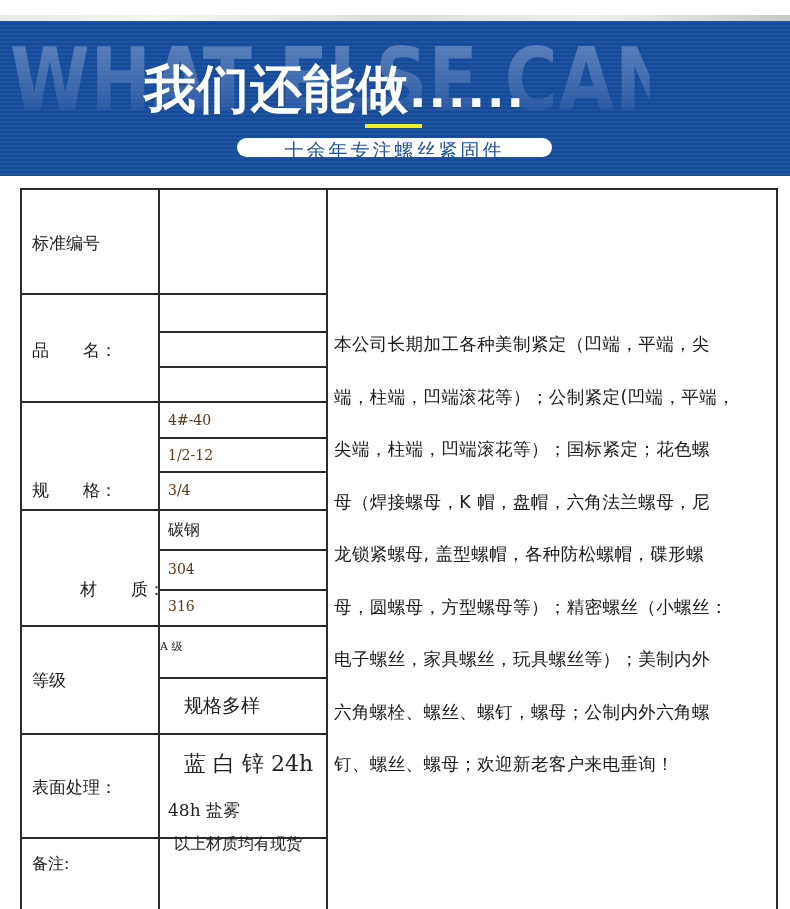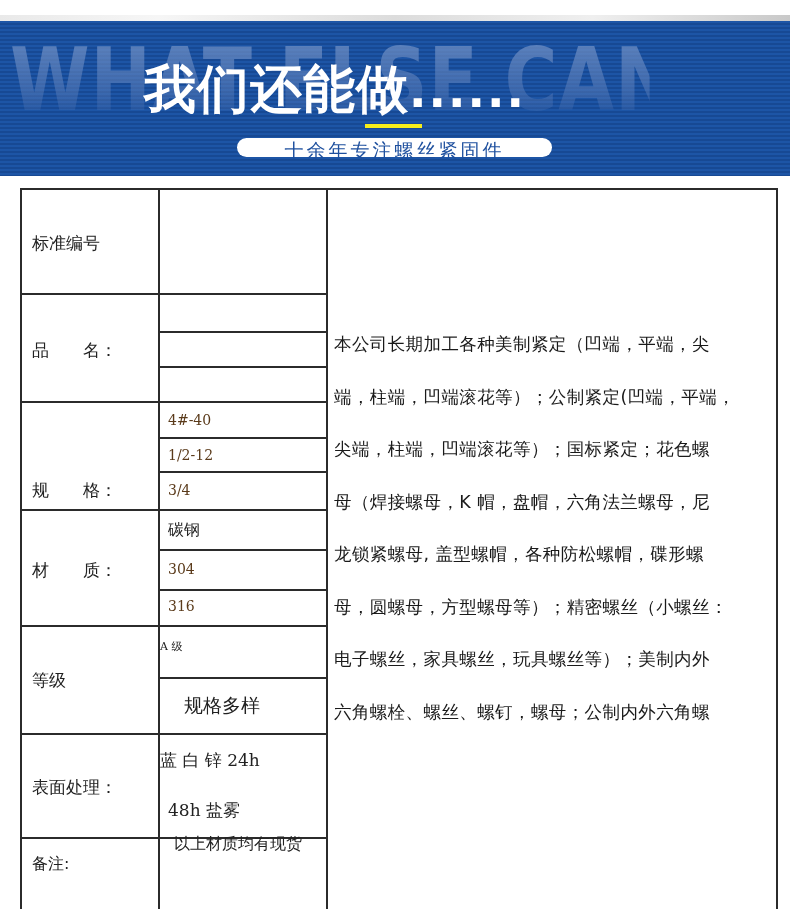--- a/index.html
+++ b/index.html
@@ -72,44 +72,45 @@
   <div class="hline" style="left:136px;width:170px;top:176px;"></div>
   <div class="hline" style="left:136px;width:170px;top:247px;"></div>
   <div class="hline" style="left:136px;width:170px;top:281px;"></div>
   <div class="hline" style="left:136px;width:170px;top:359px;"></div>
   <div class="hline" style="left:136px;width:170px;top:399px;"></div>
   <div class="hline" style="left:136px;width:170px;top:487px;"></div>
 
   <div class="label" style="top:42px;">标准编号</div>
   <div class="label" style="top:149px;">品　　名：</div>
   <div class="label" style="top:257px;margin-top:32px;">规　　格：</div>
-  <div class="label" style="top:369px;">材　　质：</div>
+  <div class="label" style="top:388px;margin-left:48px;">材　　质：</div>
   <div class="label" style="top:479px;">等级</div>
   <div class="label" style="top:586px;">表面处理：</div>
   <div class="label" style="top:664px;font-size:16px;">备注:</div>
 
   <div class="val val-num" style="left:146px;top:222px;">4#-40</div>
   <div class="val val-num" style="left:146px;top:257px;">1/2-12</div>
   <div class="val val-num" style="left:146px;top:292px;">3/4</div>
 
   <div class="val val-cn" style="left:146px;top:330px;">碳钢</div>
   <div class="val val-num" style="left:146px;top:371px;">304</div>
   <div class="val val-num" style="left:146px;top:408px;">316</div>
 
   <div class="val val-cn" style="left:138px;top:449px;font-size:11px;font-family:'DejaVu Serif',serif;">A 级</div>
   <div class="val val-big" style="left:146px;top:503px;margin-left:16px;">规格多样</div>
 
-  <div class="val val-cn" style="left:138px;top:559px;font-size:17px;font-family:'DejaVu Serif',serif;">蓝 白 锌 24h</div>
+  <div class="val val-cn" style="left:162px;top:559px;font-size:22px;font-family:'DejaVu Serif',serif;">蓝 白 锌 24h</div>
   <div class="val val-cn" style="left:146px;top:609px;font-size:17px;font-family:'DejaVu Serif',serif;">48h 盐雾</div>
 
   <div class="val val-cn" style="left:152px;top:644px;">以上材质均有现货</div>
 
   <div class="desc">
     <div>本公司长期加工各种美制紧定（凹端，平端，尖</div>
     <div>端，柱端，凹端滚花等）；公制紧定(凹端，平端，</div>
     <div>尖端，柱端，凹端滚花等）；国标紧定；花色螺</div>
     <div>母（焊接螺母，K 帽，盘帽，六角法兰螺母，尼</div>
     <div>龙锁紧螺母, 盖型螺帽，各种防松螺帽，碟形螺</div>
     <div>母，圆螺母，方型螺母等）；精密螺丝（小螺丝：</div>
     <div>电子螺丝，家具螺丝，玩具螺丝等）；美制内外</div>
     <div>六角螺栓、螺丝、螺钉，螺母；公制内外六角螺</div>
+    <div>钉、螺丝、螺母；欢迎新老客户来电垂询！</div>
   </div>
 </div>
 
 </body></html>

